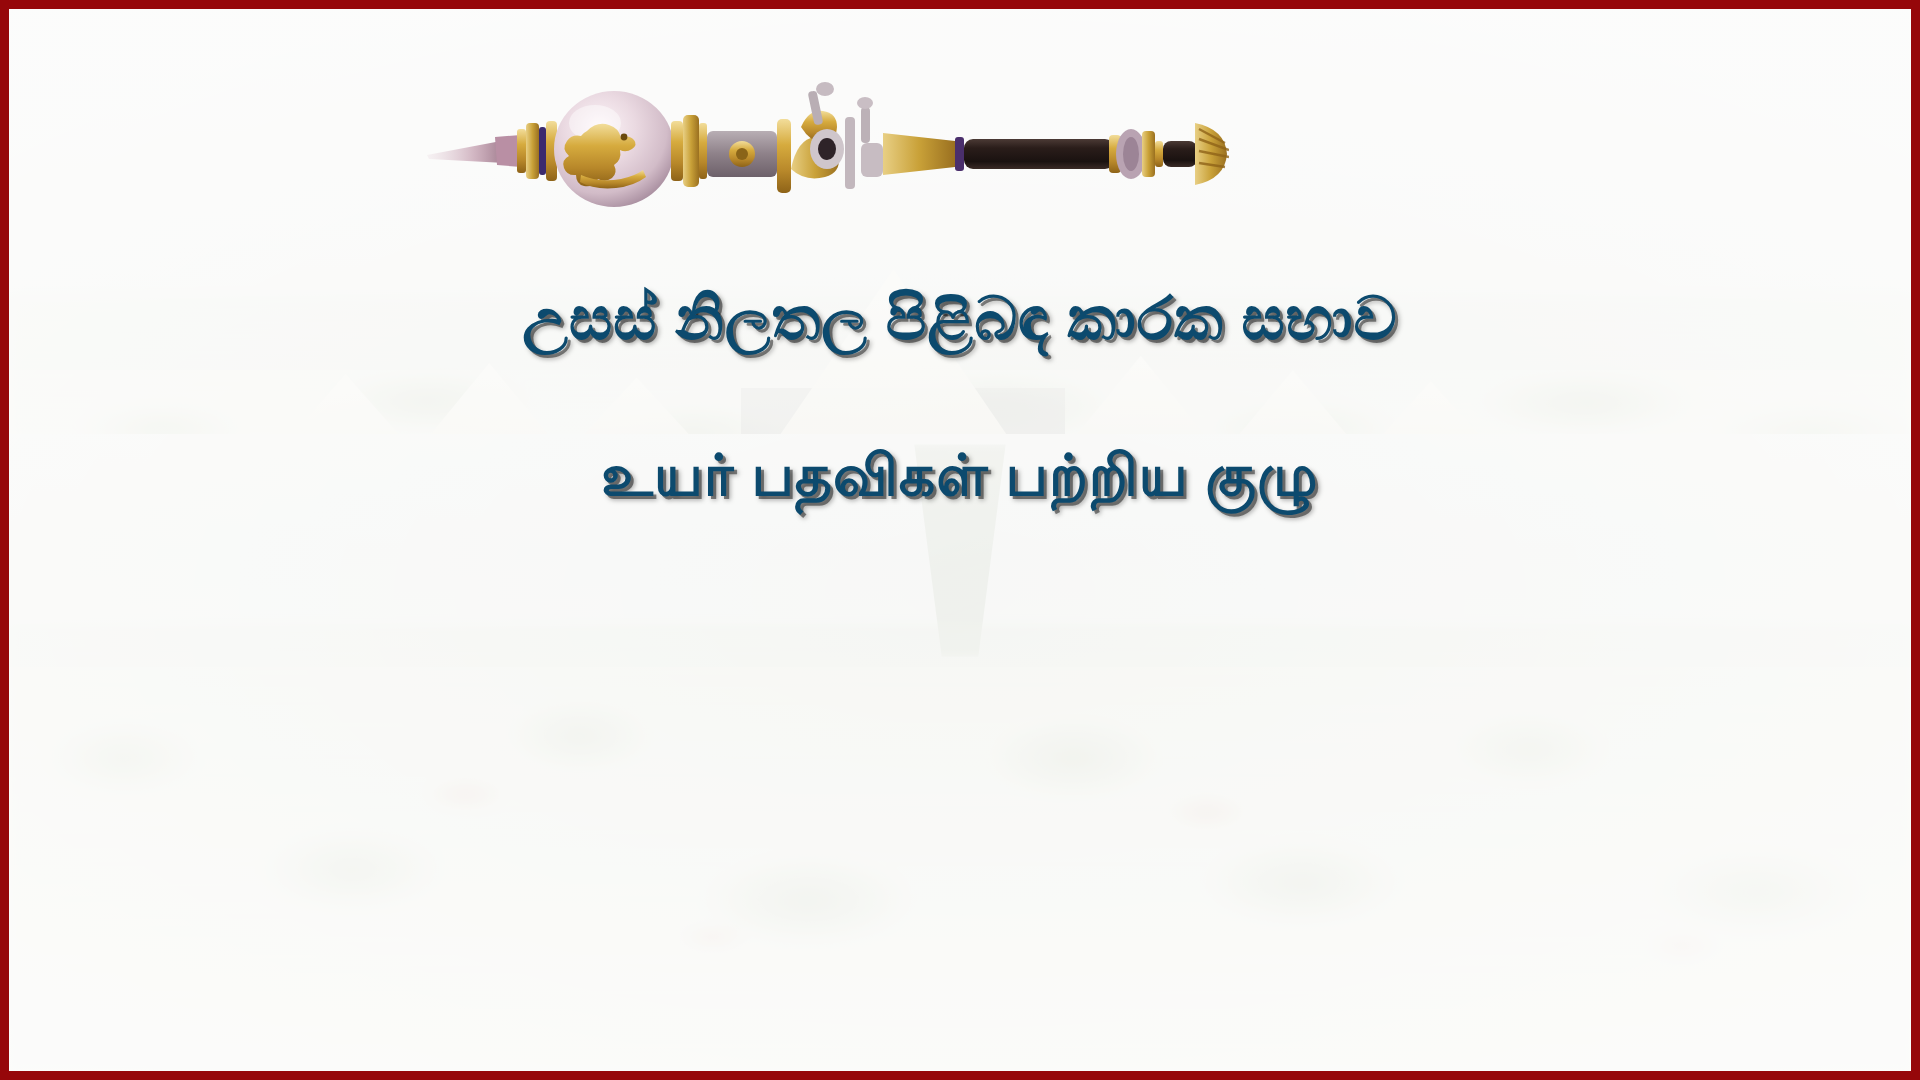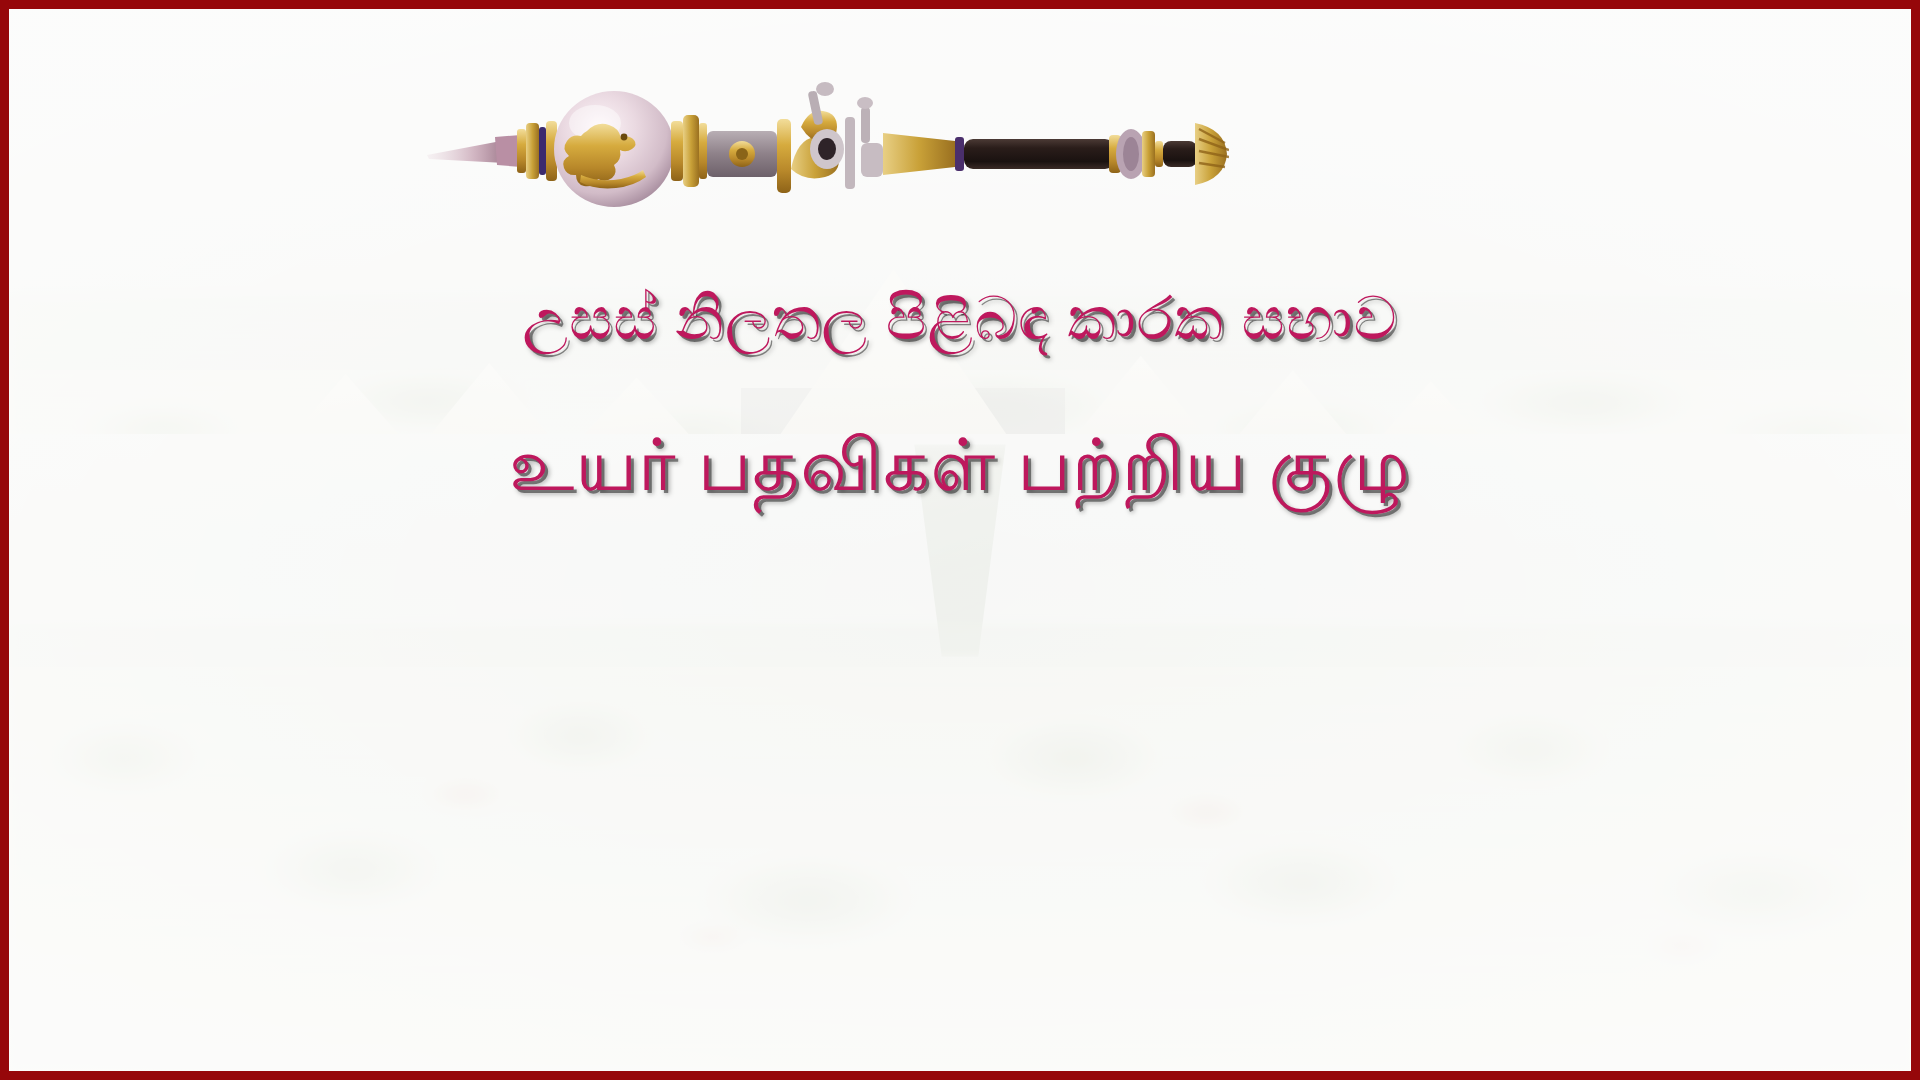--- a/index.html
+++ b/index.html
@@ -115,38 +115,39 @@
   
   #textstack{
     position:absolute; left:0; right:0; top:0; bottom:0;
     z-index:3;
     display:flex; flex-direction:column;
     align-items:center; justify-content:flex-start;
     padding-top:278px;
     pointer-events:none;
   }
   .line{
-    color:#be185d;
-    font-weight:normal;
+    color:#0c4a6e;
+    font-weight:bold;
     text-align:left;
     white-space:nowrap;
     line-height:1.05;
     text-shadow:
       3px 3px 0 rgba(0,0,0,.45),
       4px 4px 5px rgba(0,0,0,.35);
   }
   #line-sinhala{
     font-size:60px;
     letter-spacing:1px;
     margin-bottom:78px;
   }
   #line-tamil{
-    font-size:72px;
+    font-size:57px;
     letter-spacing:1px;
     margin-bottom:72px;
+    margin-top:18px;
   }
   #line-english{
     font-size:62px;
     letter-spacing:.5px;
   }
 </style>
 </head>
 <body>
 
 <div id="banner">

